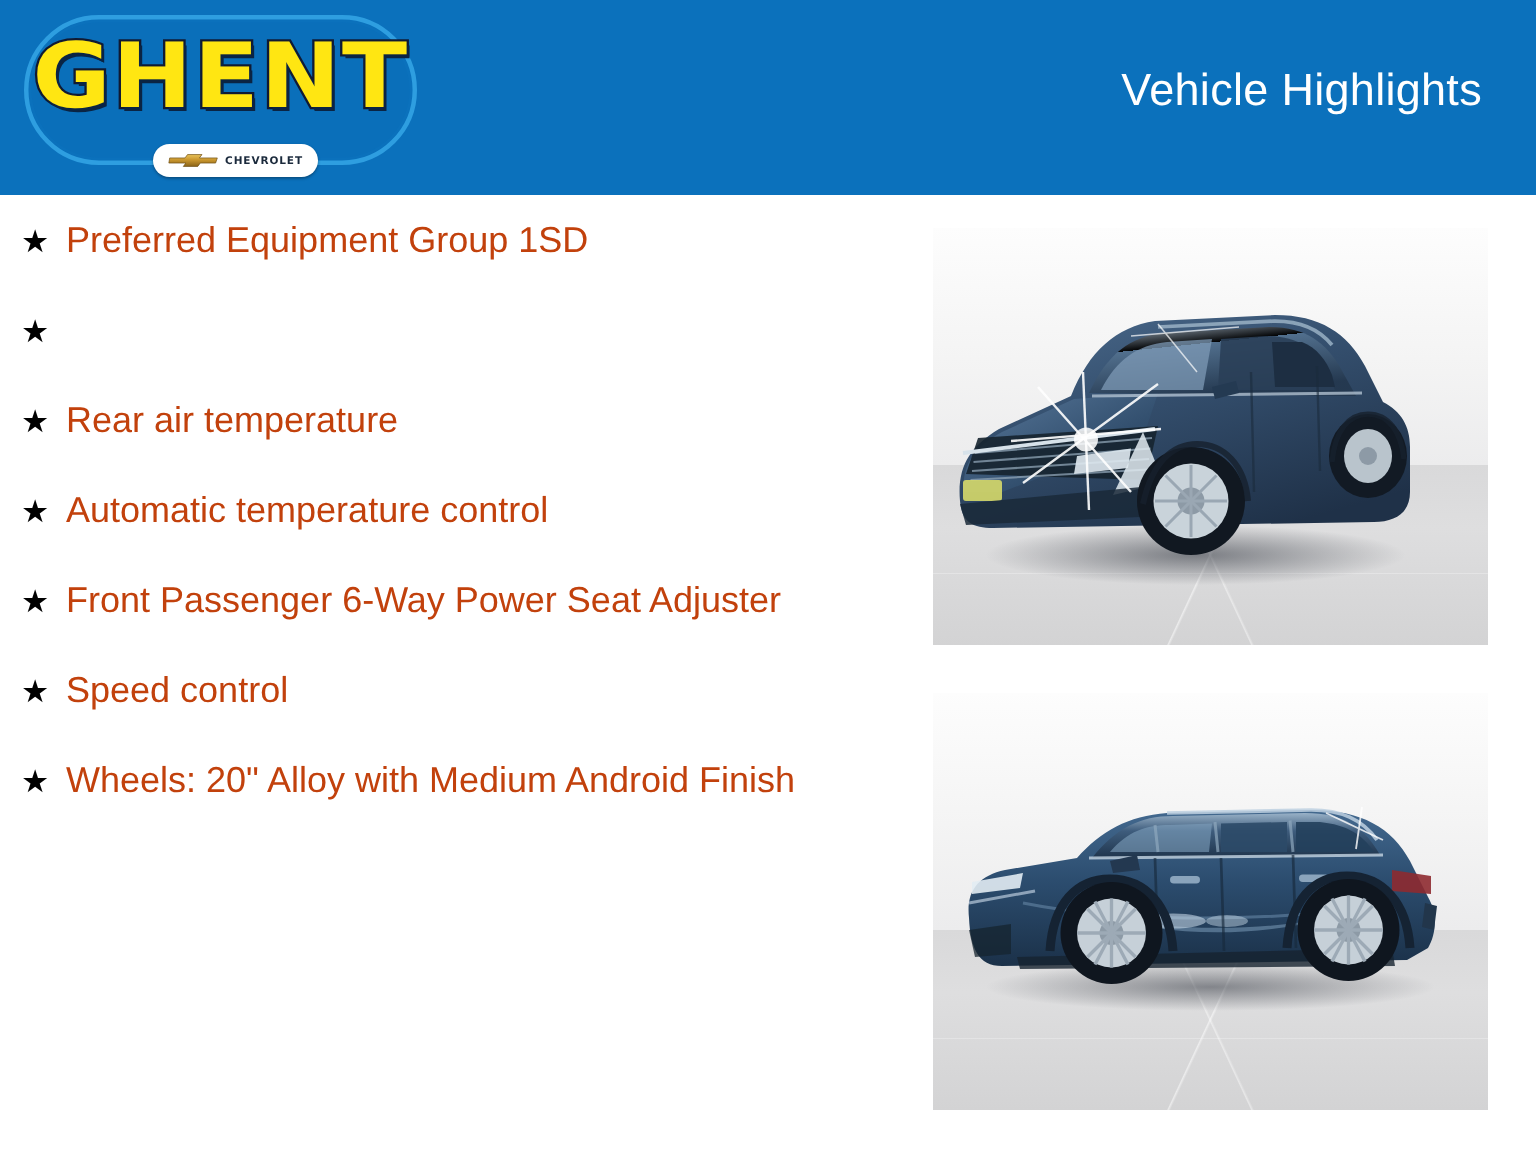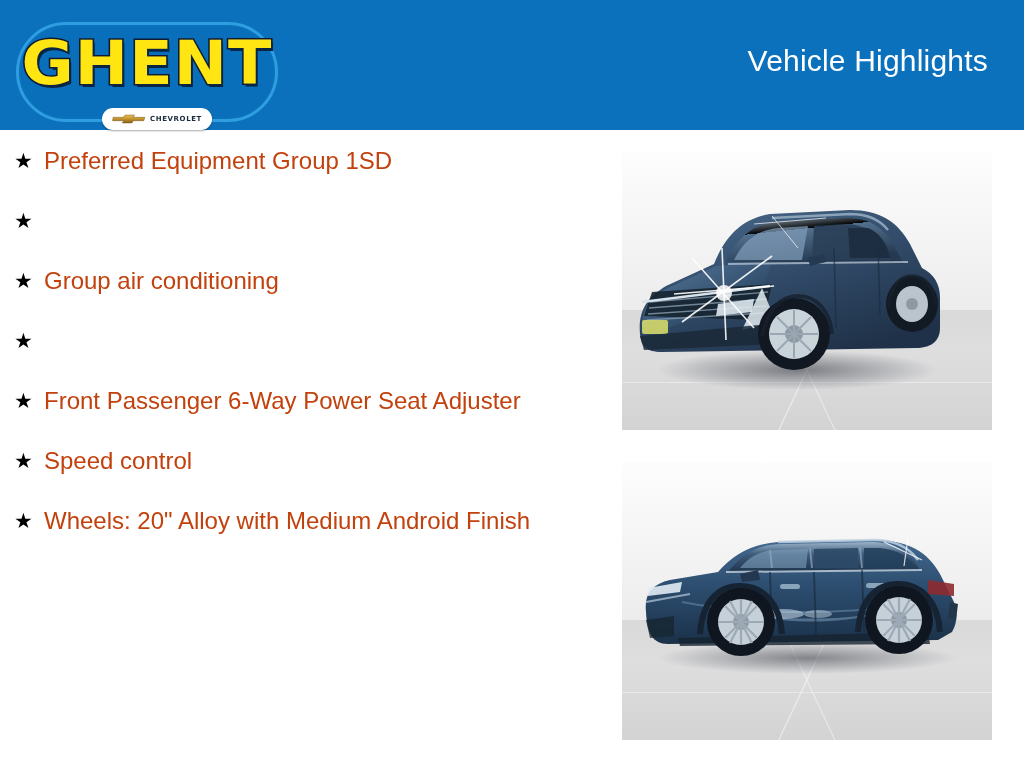--- a/index.html
+++ b/index.html
@@ -13,21 +13,21 @@
   .page { position:relative; width:1024px; height:768px; background:#ffffff; }
 
   
   .header {
     position:absolute; left:0; top:0; width:1024px; height:130px;
     background:#0b71bc;
   }
 
   
   .logo-wrap {
-    position:absolute; left:16px; top:20px;
+    position:absolute; left:16px; top:8px;
     width:268px; height:112px;
   }
   .logo-pill {
     position:absolute; left:0; top:2px;
     width:262px; height:100px;
     border-radius:52px;
     background:#0a6fba;
     border:3px solid #2e9ee0;
     box-shadow:0 0 0 2px #0b71bc inset;
   }
@@ -170,25 +170,26 @@
         <span class="bullet">★</span>
         <span class="feature-text">Preferred Equipment Group 1SD</span>
       </div>
 
       <div class="feature-row">
         <span class="bullet">★</span>
       </div>
 
       <div class="feature-row">
         <span class="bullet">★</span>
-        <span class="feature-text">Group air conditioning</span>
-      </div>
-
-      <div class="feature-row">
-        <span class="bullet">★</span>
+        <span class="feature-text">Rear air temperature</span>
+      </div>
+
+      <div class="feature-row">
+        <span class="bullet">★</span>
+        <span class="feature-text">Automatic temperature control</span>
       </div>
 
       <div class="feature-row">
         <span class="bullet">★</span>
         <span class="feature-text">Front Passenger 6-Way Power Seat Adjuster</span>
       </div>
 
       <div class="feature-row">
         <span class="bullet">★</span>
         <span class="feature-text">Speed control</span>

